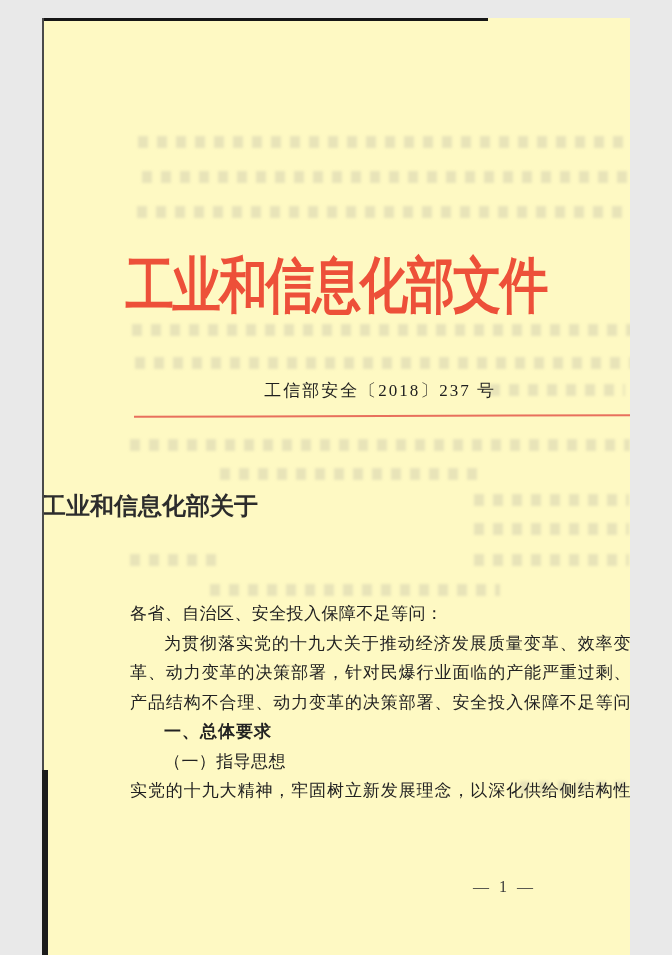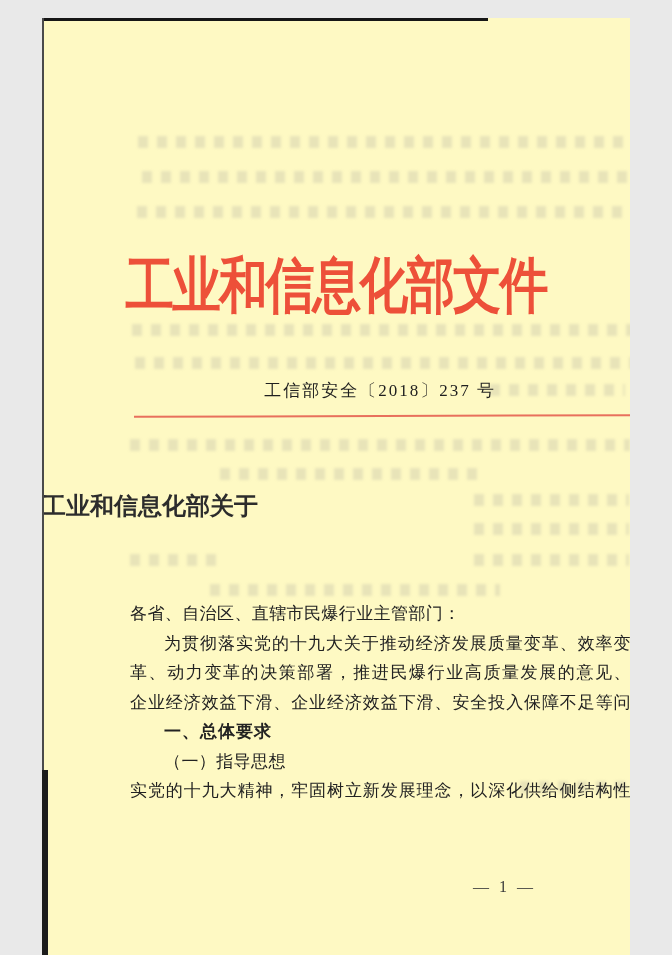--- a/index.html
+++ b/index.html
@@ -108,24 +108,24 @@
 
   <div class="doc-number">工信部安全〔2018〕237 号</div>
 
   <div class="red-rule" style="background: rgb(232, 112, 92);"></div>
 
   <div class="doc-title">
     <div>工业和信息化部关于</div>
   </div>
 
   <div class="body-text">
-    <div class="line">各省、自治区、直辖市民爆行业主管部门：</div>
+    <div class="line">各省、自治区、安全投入保障不足等问：</div>
     <div class="line jlast indent">为贯彻落实党的十九大关于推动经济发展质量变革、效率变</div>
-    <div class="line jlast">革、动力变革的决策部署，推进民爆行业高质量发展的意见、</div>
-    <div class="line jlast">企业经济效益下滑、企业经济效益下滑、安全投入保障不足等问</div>
+    <div class="line jlast">革、动力变革的决策部署，针对民爆行业面临的产能严重过剩、</div>
+    <div class="line jlast">产品结构不合理、动力变革的决策部署、安全投入保障不足等问</div>
     <div class="line indent bold">一、总体要求</div>
     <div class="line indent">（一）指导思想</div>
     <div class="line jlast">实党的十九大精神，牢固树立新发展理念，以深化供给侧结构性</div>
   </div>
 
   <div class="page-number">— 1 —</div>
 
   <div class="edge edge-top"></div>
   <div class="edge edge-left"></div>
   <div class="edge edge-left-thick"></div>

